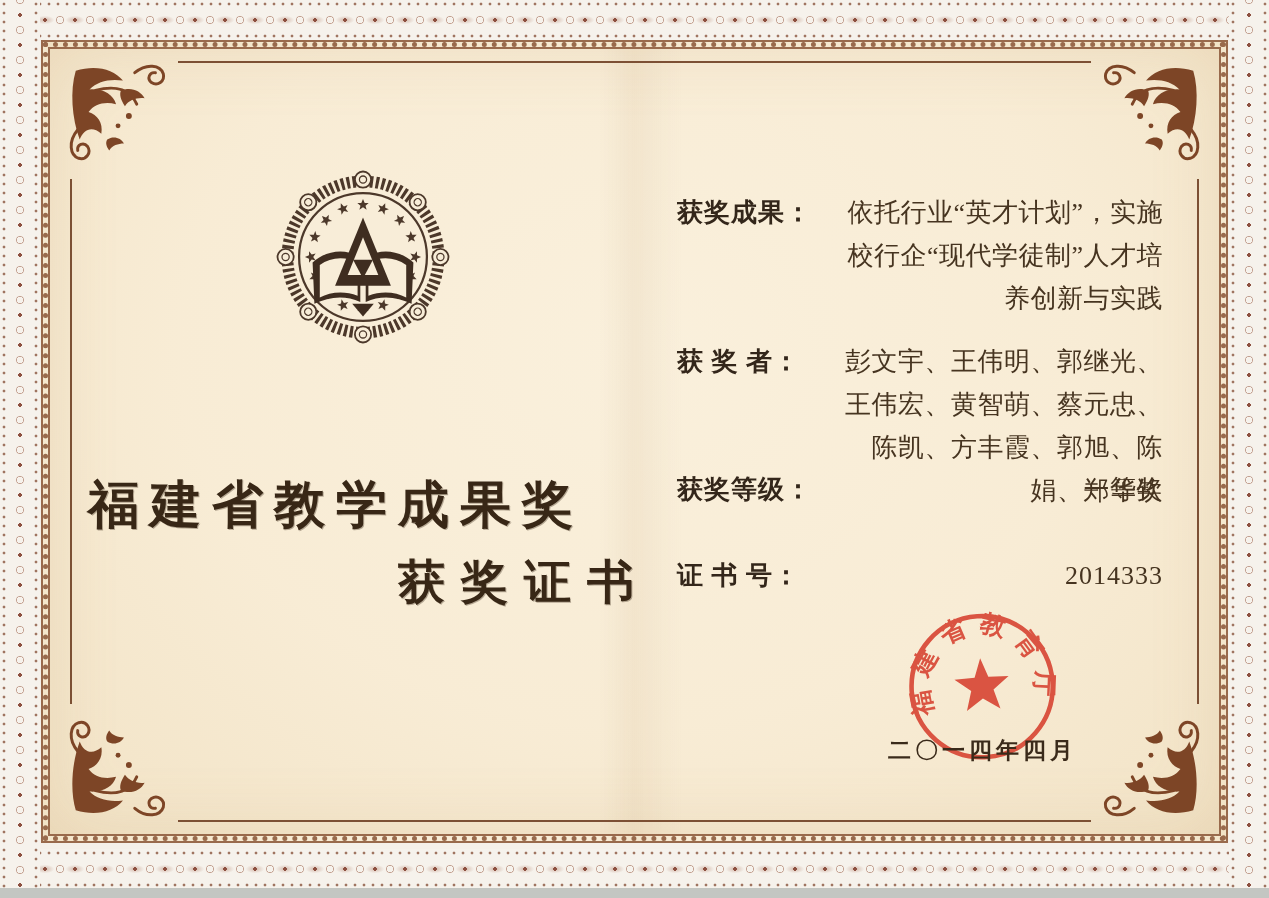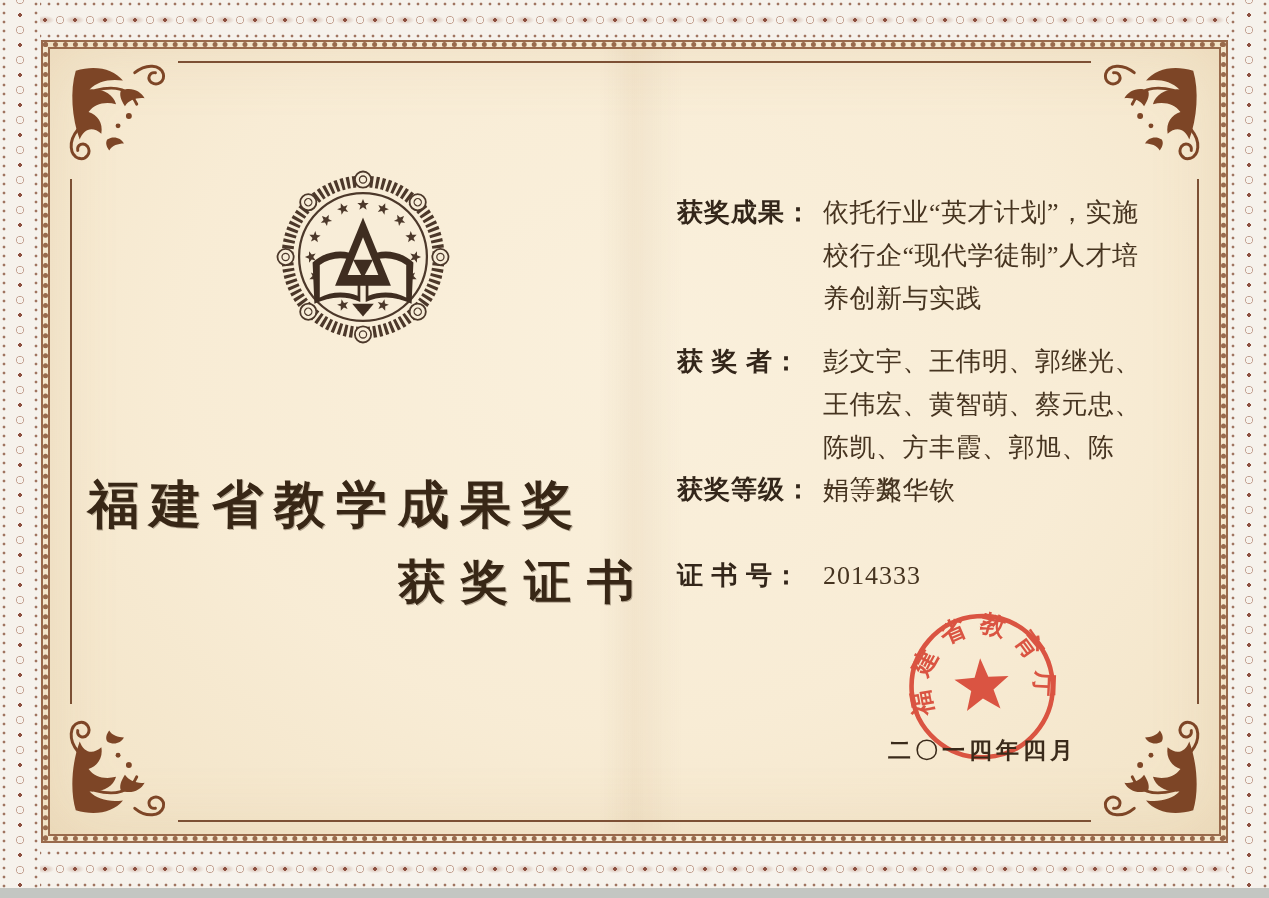--- a/index.html
+++ b/index.html
@@ -77,21 +77,21 @@
     text-shadow:1px 1px 0 rgba(56,39,22,.35);white-space:nowrap;
   }
   
   .field{position:absolute;left:629px;display:flex;gap:12px;width:512px;}
   .f1{top:144px;} .f2{top:293px;} .f3{top:421px;} .f4{top:507px;}
   .f-label{
     flex:none;width:134px;font-size:26px;font-weight:bold;color:#33261a;
     line-height:43px;white-space:pre;letter-spacing:1px;
   }
   .f-value{
-    width:340px;font-size:26px;color:#463420;line-height:43px;letter-spacing:.5px;
+    width:340px;font-size:26px;color:#463420;line-height:43px;letter-spacing:.5px;text-align:right;
   }
   .f-value.num{font-family:Liberation Serif, serif;letter-spacing:1px;}
   
   .seal{position:absolute;left:850px;top:554px;width:168px;height:168px;transform:rotate(-4deg);opacity:.92;}
   .date{
     position:absolute;left:840px;top:688px;font-size:23px;font-weight:bold;
     color:#3a2a1a;letter-spacing:4px;white-space:nowrap;
   }
   
   .backdrop{position:absolute;left:0;right:0;bottom:0;height:10px;background:#c3c6c2;}

